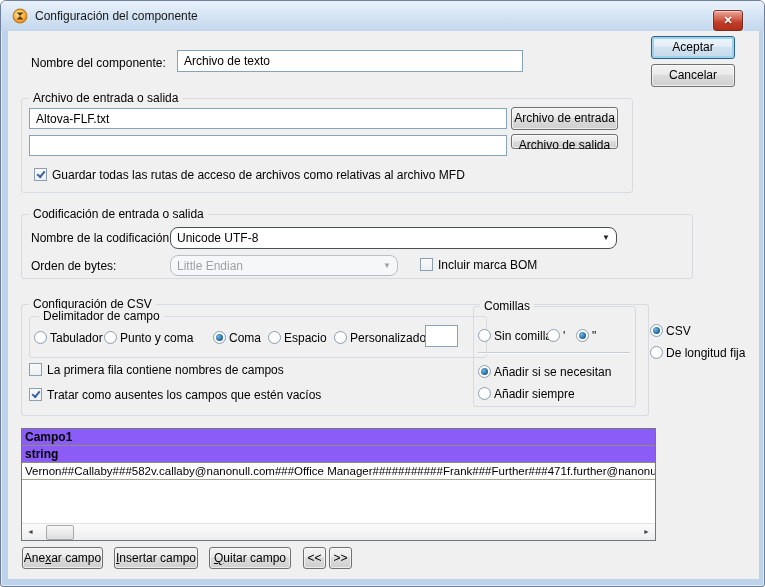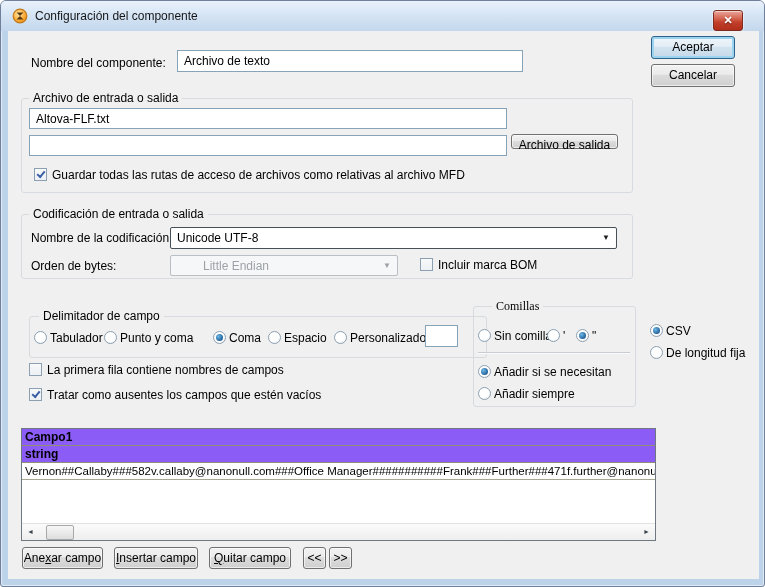--- a/index.html
+++ b/index.html
@@ -30,25 +30,25 @@
        background:linear-gradient(#eff6fb,#e4eef6 45%,#d3e3f0 46%,#c6d9e9);}
   .mn{text-decoration:underline;}
   .cb{position:absolute;width:13px;height:13px;border:1px solid #8ca0b1;
        background:linear-gradient(#f7f9fa,#edf1f4);}
   .cb.checked::after{content:"";position:absolute;left:2px;top:2px;width:6px;height:3px;
        border-left:2px solid #3a5fa5;border-bottom:2px solid #3a5fa5;transform:rotate(-50deg);}
   .radio{position:absolute;width:13px;height:13px;border-radius:50%;border:1px solid #8ca0b1;
        background:radial-gradient(circle at 35% 30%,#ffffff 55%,#e6ebef);}
   .radio.checked::after{content:"";position:absolute;left:2px;top:2px;width:7px;height:7px;
        border-radius:50%;background:radial-gradient(circle at 35% 35%,#6cb9e8,#1e5b93 75%);}
-  .combo{position:absolute;background:#fff;border:1px solid #474f57;border-radius:2px;padding-left:47px;}
+  .combo{position:absolute;background:#fff;border:1px solid #474f57;border-radius:8px;padding-left:47px;}
   .combo .cval{position:absolute;left:6px;top:3px;white-space:nowrap;}
   .combo .carr{position:absolute;right:6px;top:6px;font-size:8px;color:#1d1d1d;line-height:8px;}
   .combo.disabled{border-color:#b9bfc5;background:#f6f7f8;}
-  .combo.disabled .cval{color:#9da2a8;margin-left:26px;}
+  .combo.disabled .cval{color:#9da2a8;}
   .combo.disabled .carr{color:#9da2a8;}
   .divline{position:absolute;height:1px;background:#c9cdd1;box-shadow:0 1px 0 #fafbfc;}
   #tbl{position:absolute;left:20px;top:427px;width:635px;height:113px;background:#fff;
        border:1px solid #6f7880;}
   .trow{position:absolute;left:0;width:633px;height:17px;line-height:16px;padding-left:3px;
        overflow:hidden;white-space:nowrap;border-bottom:1px solid #8f8f75;}
   .trow.yellow{background:#8b5cf6;font-weight:bold;}
   .trow.data{font-size:11.5px;border-bottom:1px solid #a8a891;}
   .hs{position:absolute;left:0;bottom:0;width:633px;height:17px;
        background:linear-gradient(#fbfbfb,#eeeeee);border-top:1px solid #e2e2e2;}
@@ -84,41 +84,45 @@
   <span class="lbl" style="left:30px;top:55px;">Nombre del componente:</span>
   <input class="tin" style="left: 176px; top: 49px; width: 346px; height: 22px;" value="Archivo de texto">
 
   <div class="wbtn default" style="left:650px;top:35px;width:84px;height:23px;">Aceptar</div>
   <div class="wbtn" style="left:650px;top:63px;width:84px;height:23px;">Cancelar</div>
 
   <div class="grp" style="left:20px;top:97px;width:612px;height:95px;">
     <span class="grp-t" style="left:7px;">Archivo de entrada o salida</span>
   </div>
   <input class="tin" style="left: 28px; top: 107px; width: 478px; height: 21px;" value="Altova-FLF.txt">
+  <div class="wbtn" style="left:510px;top:106px;width:107px;height:23px;">Archivo de entrada</div>
   <input class="tin" style="left: 28px; top: 134px; width: 478px; height: 21px;" value="">
   <div class="wbtn" style="left:510px;top:133px;width:107px;height:15px;">Archivo de salida</div>
   <span class="cb checked" style="left:33px;top:167px;"></span>
   <span class="lbl" style="left:51px;top:167px;">Guardar todas las rutas de acceso de archivos como relativas al archivo MFD</span>
 
-  <div class="grp" style="left:20px;top:213px;width:612px;height:65px;">
+  <div class="grp" style="left:20px;top:213px;width:672px;height:65px;">
     <span class="grp-t" style="left:7px;">Codificación de entrada o salida</span>
   </div>
   <span class="lbl" style="left:30px;top:230px;">Nombre de la codificación:</span>
   <div class="combo" style="left:169px;top:226px;width:447px;height:22px;">
     <span class="cval">Unicode UTF-8</span>
     <span class="carr">▼</span>
   </div>
   <span class="lbl" style="left:30px;top:258px;">Orden de bytes:</span>
   <div class="combo disabled" style="left:169px;top:254px;width:228px;height:21px;">
     <span class="cval">Little Endian</span>
     <span class="carr">▼</span>
   </div>
   <span class="cb" style="left:419px;top:257px;"></span>
   <span class="lbl" style="left:437px;top:257px;">Incluir marca BOM</span>
 
+  <div class="grp" style="left:20px;top:303px;width:628px;height:112px;">
+    <span class="grp-t" style="left:7px;">Configuración de CSV</span>
+  </div>
 
   <div class="grp" style="left:28px;top:315px;width:458px;height:42px;">
     <span class="grp-t" style="left:9px;">Delimitador de campo</span>
   </div>
   <span class="radio" style="left:33px;top:330px;"></span>
   <span class="lbl" style="left:49px;top:330px;">Tabulador</span>
   <span class="radio" style="left:103px;top:330px;"></span>
   <span class="lbl" style="left:119px;top:330px;">Punto y coma</span>
   <span class="radio checked" style="left:212px;top:330px;"></span>
   <span class="lbl" style="left:228px;top:330px;">Coma</span>
@@ -127,21 +131,21 @@
   <span class="radio" style="left:333px;top:330px;"></span>
   <span class="lbl" style="left:349px;top:330px;">Personalizado:</span>
   <input class="tin" style="left: 424px; top: 324px; width: 33px; height: 22px;" value="">
 
   <span class="cb" style="left:28px;top:362px;"></span>
   <span class="lbl" style="left:46px;top:362px;">La primera fila contiene nombres de campos</span>
   <span class="cb checked" style="left:28px;top:387px;"></span>
   <span class="lbl" style="left:46px;top:387px;">Tratar como ausentes los campos que estén vacíos</span>
 
   <div class="grp" style="left:472px;top:305px;width:163px;height:101px;">
-    <span class="grp-t" style="left:18px;font-family:Liberation Serif, serif;">Comillas</span>
+    <span class="grp-t" style="left:6px;">Comillas</span>
   </div>
   <span class="radio" style="left:477px;top:328px;"></span>
   <span class="lbl" style="left:493px;top:328px;">Sin comillas</span>
   <span class="radio" style="left:546px;top:328px;"></span>
   <span class="lbl" style="left:562px;top:328px;">'</span>
   <span class="radio checked" style="left:575px;top:328px;"></span>
   <span class="lbl" style="left:591px;top:328px;">"</span>
   <div class="divline" style="left:477px;top:351px;width:152px;"></div>
   <span class="radio checked" style="left:477px;top:364px;"></span>
   <span class="lbl" style="left:493px;top:364px;">Añadir si se necesitan</span>

